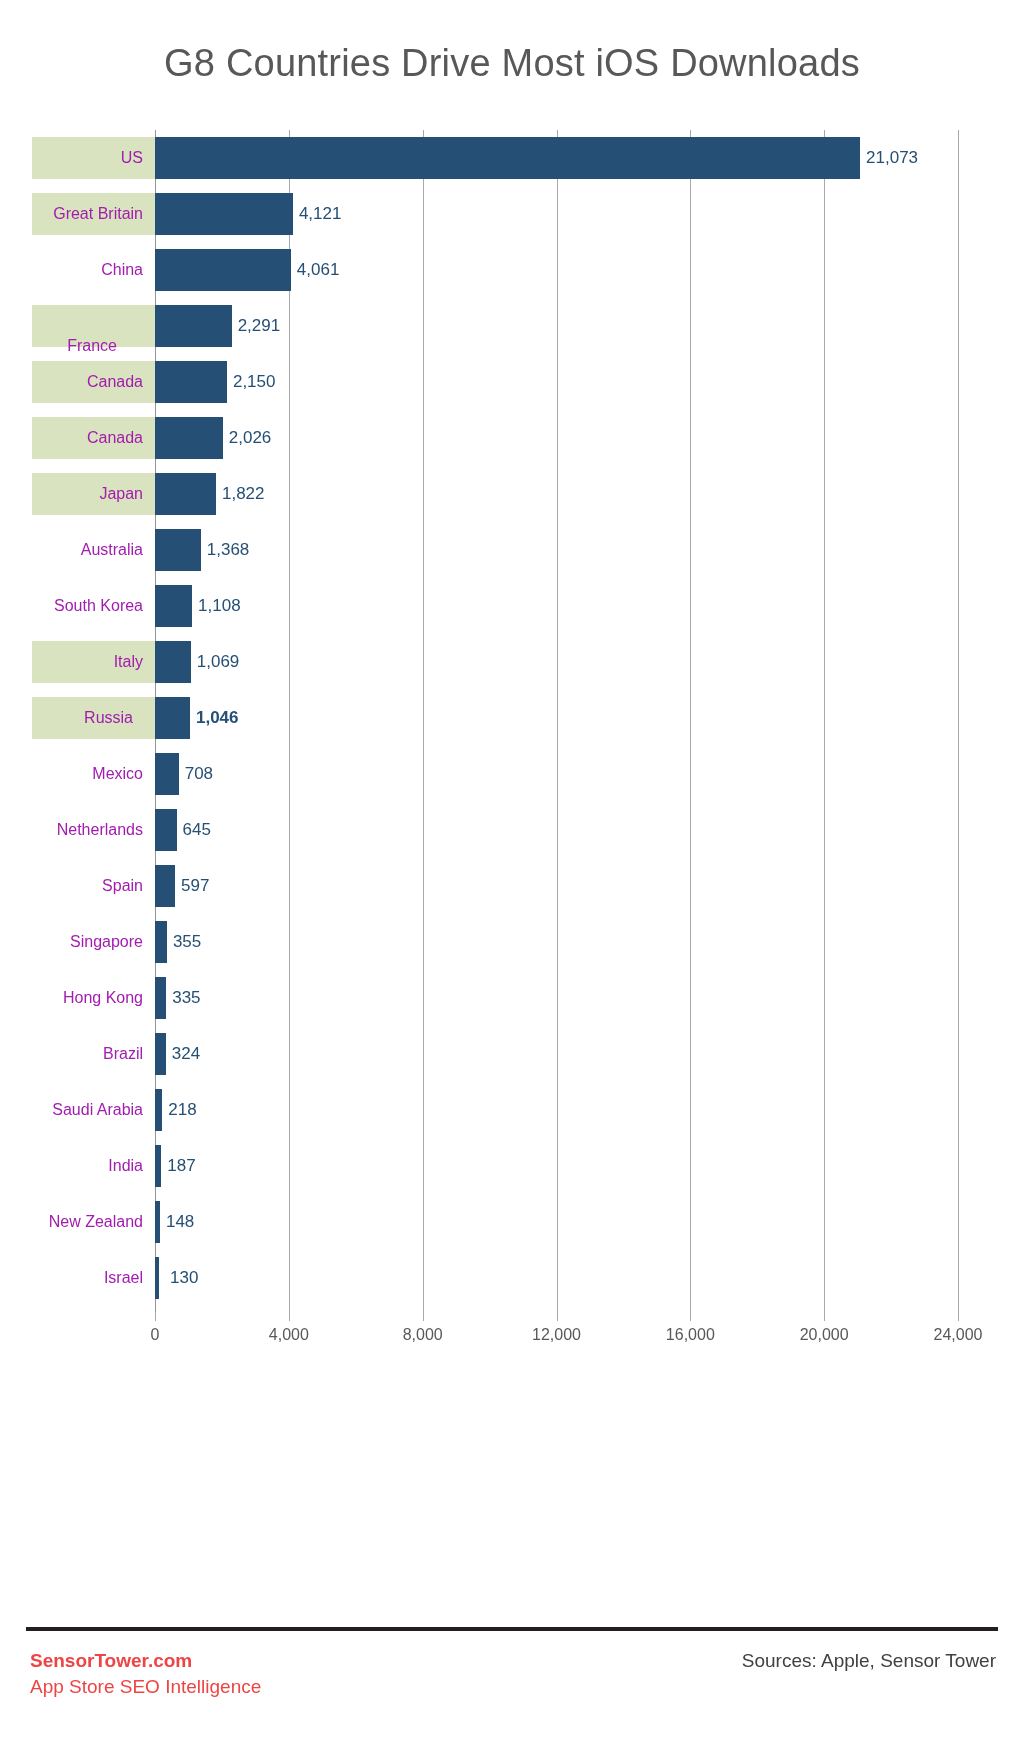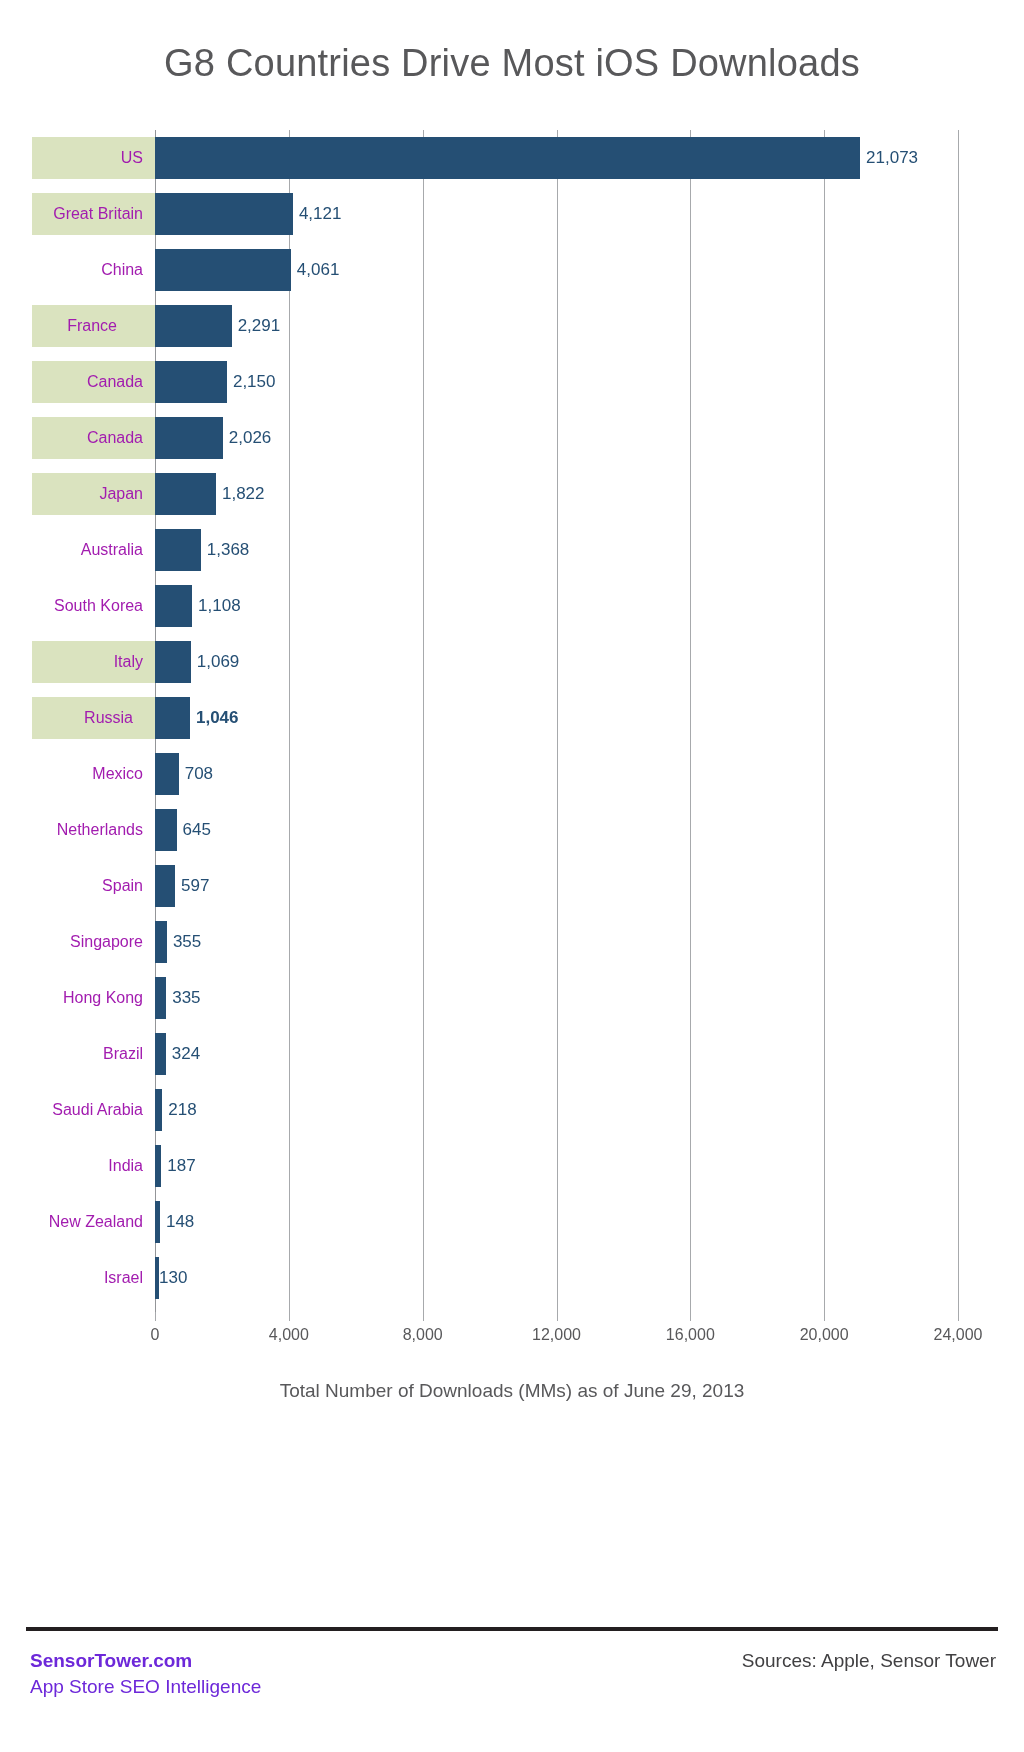--- a/index.html
+++ b/index.html
@@ -118,21 +118,21 @@
   .footer-rule{
     position:absolute;
     left:26px;top:1627px;
     width:972px;height:4px;
     background:#231f20;
   }
   .brand{
     position:absolute;
     left:30px;top:1648px;
     font-size:19px;
-    color:#6d28d9;
+    color:#ef4444;
   }
   .brand .brand-name{font-weight:bold;display:block;line-height:26px;}
   .brand .brand-tag{display:block;line-height:26px;font-weight:400;}
   .sources{
     position:absolute;
     right:28px;top:1650px;
     font-size:19px;
     color:#414042;
     white-space:nowrap;
   }
@@ -168,21 +168,21 @@
             <div class="bar" style="left: 155px; width: 137.882px; background: rgb(37, 79, 116);"></div>
             <div class="bar-value" style="left: 292.882px;">4,121</div>
           </div>
           <div class="row" style="top: 112px;">
             <div class="row-label" style="width: 123px;">China</div>
             <div class="bar" style="left: 155px; width: 135.874px; background: rgb(37, 79, 116);"></div>
             <div class="bar-value" style="left: 290.874px;">4,061</div>
           </div>
           <div class="row" style="top: 168px;">
             <div class="row-band" style="width: 123px;"></div>
-            <div class="row-label" style="width: 97px;">France</div>
+            <div class="row-label" style="width: 97px; margin-top: 20px;">France</div>
             <div class="bar" style="left: 155px; width: 76.653px; background: rgb(37, 79, 116);"></div>
             <div class="bar-value" style="left: 231.653px;">2,291</div>
           </div>
           <div class="row" style="top: 224px;">
             <div class="row-band" style="width: 123px;"></div>
             <div class="row-label" style="width: 123px;">Canada</div>
             <div class="bar" style="left: 155px; width: 71.9354px; background: rgb(37, 79, 116);"></div>
             <div class="bar-value" style="left: 226.935px;">2,150</div>
           </div>
           <div class="row" style="top: 280px;">
@@ -260,41 +260,40 @@
             <div class="bar-value" style="left: 161.257px;">187</div>
           </div>
           <div class="row" style="top: 1064px;">
             <div class="row-label" style="width: 123px;">New Zealand</div>
             <div class="bar" style="left: 155px; width: 4.95183px; background: rgb(37, 79, 116);"></div>
             <div class="bar-value" style="left: 159.952px;">148</div>
           </div>
           <div class="row" style="top: 1120px;">
             <div class="row-label" style="width: 123px;">Israel</div>
             <div class="bar" style="left: 155px; width: 4.34958px; background: rgb(37, 79, 116);"></div>
-            <div class="bar-value" style="left: 153px;">130</div>
+            <div class="bar-value" style="left: 164px;">130</div>
           </div>
         </div>
       <div id="ticks">
           <div class="tick" style="left: 155px;"></div>
           <div class="tick-label" style="left: 155px;">0</div>
           <div class="tick" style="left: 288.833px;"></div>
           <div class="tick-label" style="left: 288.833px;">4,000</div>
           <div class="tick" style="left: 422.667px;"></div>
           <div class="tick-label" style="left: 422.667px;">8,000</div>
           <div class="tick" style="left: 556.5px;"></div>
           <div class="tick-label" style="left: 556.5px;">12,000</div>
           <div class="tick" style="left: 690.333px;"></div>
           <div class="tick-label" style="left: 690.333px;">16,000</div>
           <div class="tick" style="left: 824.167px;"></div>
           <div class="tick-label" style="left: 824.167px;">20,000</div>
           <div class="tick" style="left: 958px;"></div>
           <div class="tick-label" style="left: 958px;">24,000</div>
         </div>
     </div>
-    <div class="axis-caption">Total Number of Downloads (MMs) as of June 29, 2013</div>
   </div>
 
   <div class="footer-rule"></div>
   <div class="brand">
     <span class="brand-name">SensorTower.com</span>
     <span class="brand-tag">App Store SEO Intelligence</span>
   </div>
   <div class="sources">Sources: Apple, Sensor Tower</div>
 
 </div>

